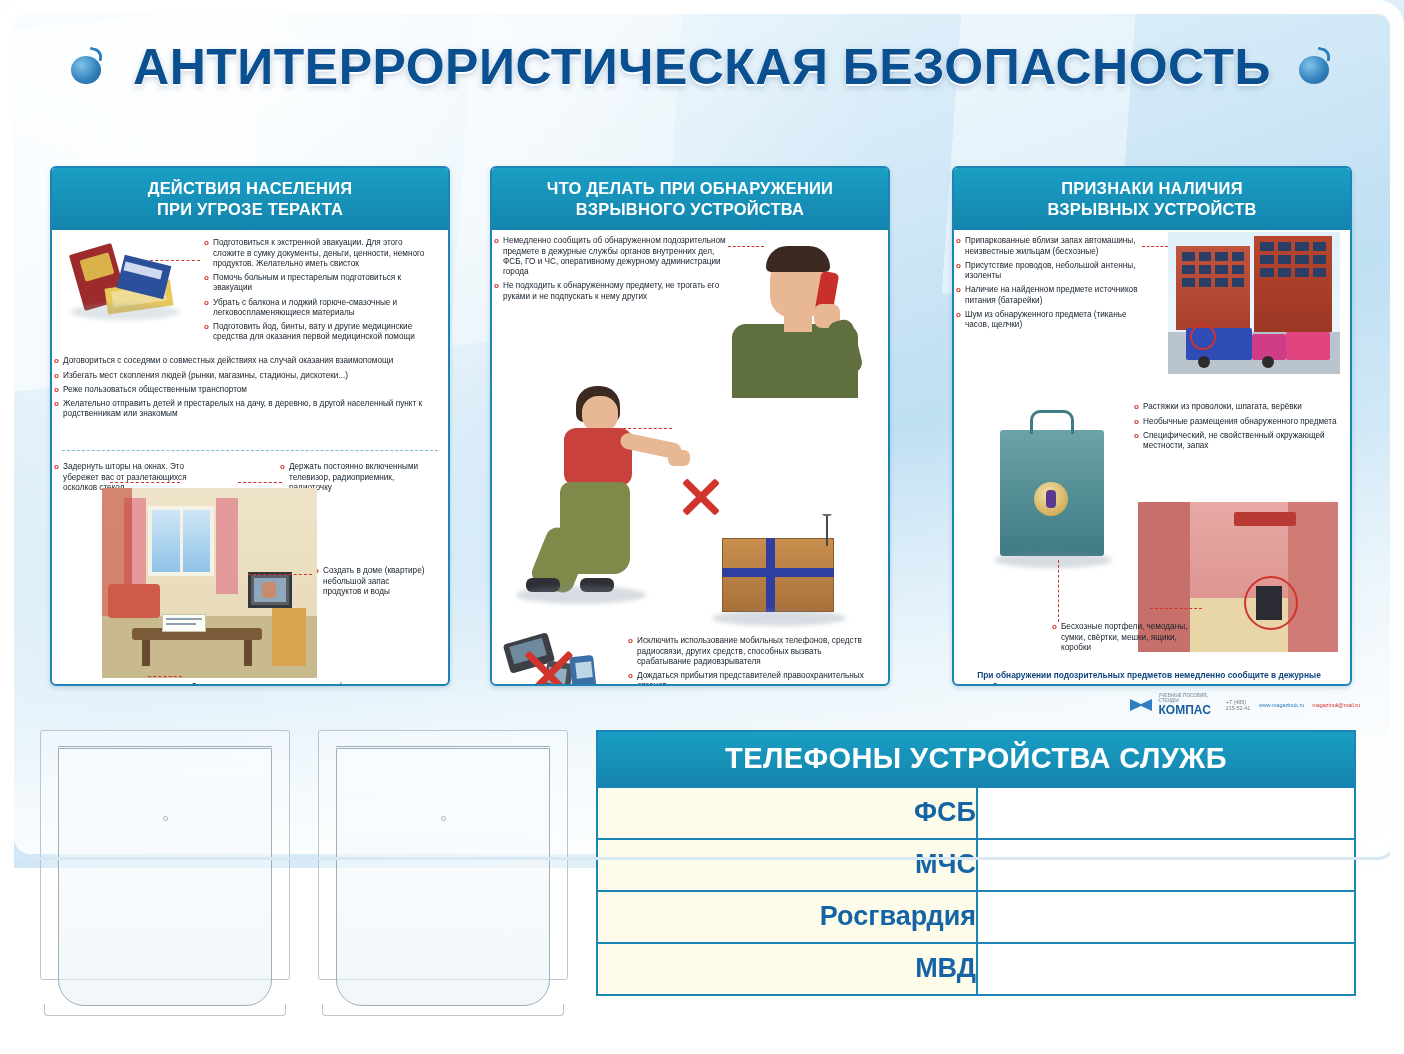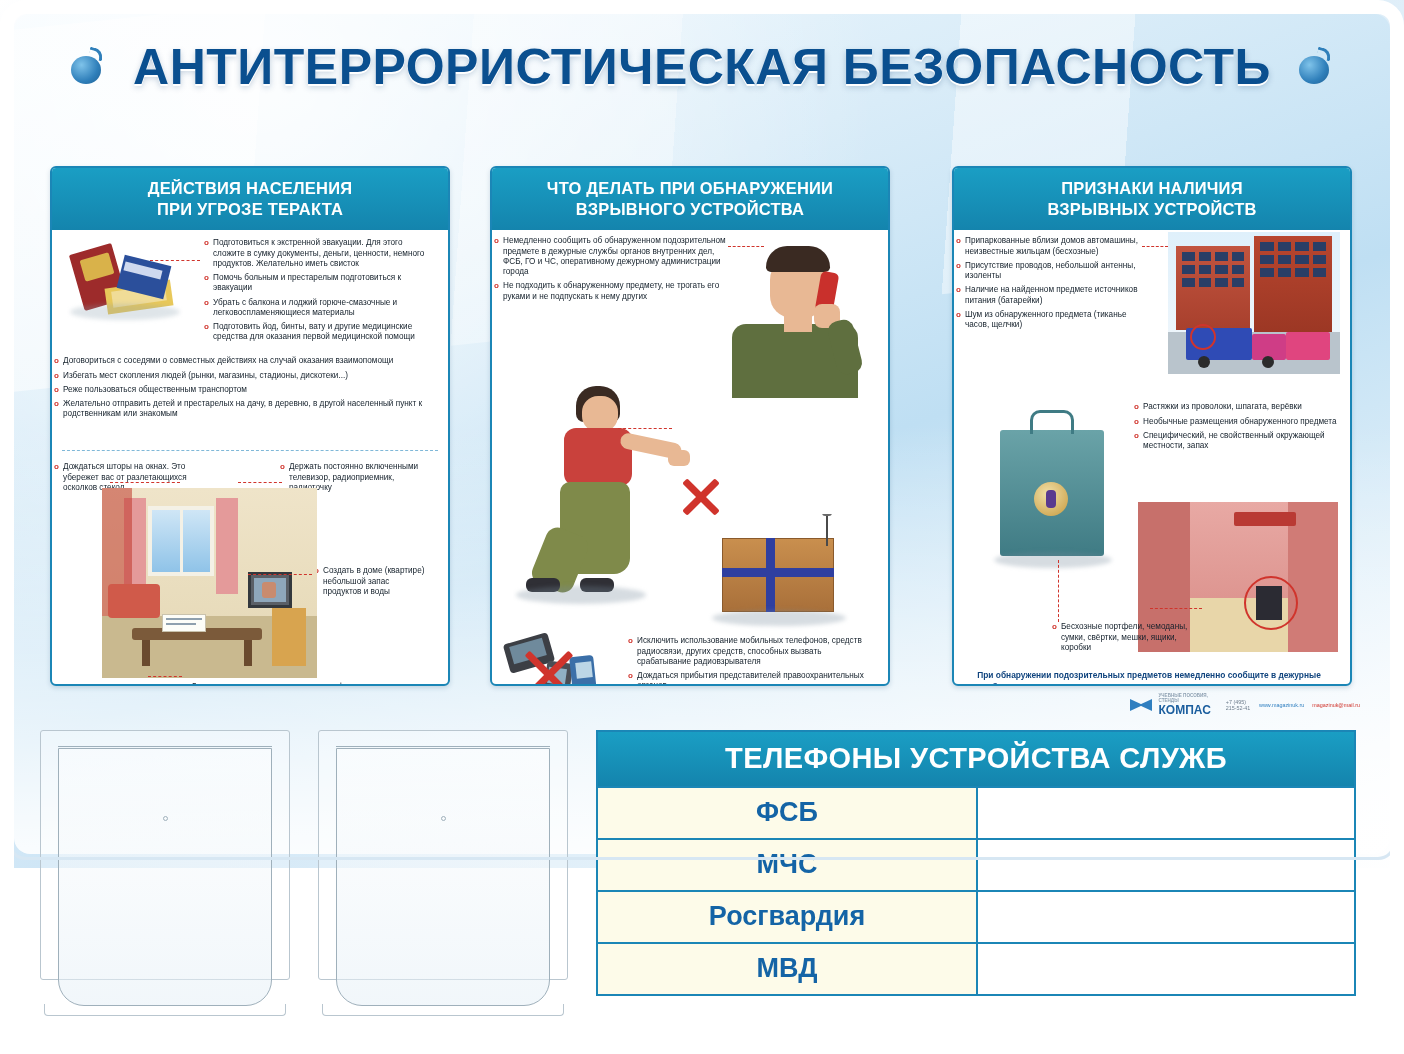--- a/index.html
+++ b/index.html
@@ -226,21 +226,21 @@
   .phones-head {
     background:linear-gradient(180deg,#1a9ec4,#1484ad);
     border:2px solid #1b86b6;
     color:#fff; font-weight:bold; font-size:29px; text-align:center;
     padding:10px 0 11px;
     letter-spacing:.4px;
   }
   .phones-row { display:flex; border:2px solid #1b86b6; border-top:none; }
   .phones-cell-l {
     width:380px; background:#fdfbe9; color:#1464a6; font-weight:bold;
-    font-size:27px; text-align:center; padding:9px 0 10px;
+    font-size:27px; text-align:right; padding:9px 0 10px;
     border-right:2px solid #1b86b6;
   }
   .phones-cell-r { flex:1; background:#ffffff; }
 </style>
 </head>
 <body>
 
 <div class="board">
   <div class="bg-art"></div>
 
@@ -283,21 +283,21 @@
       <ul class="bullet-list txt-block" style="left:2px; top:126px; width:372px;">
         <li>Договориться с соседями о совместных действиях на случай оказания взаимопомощи</li>
         <li>Избегать мест скопления людей (рынки, магазины, стадионы, дискотеки...)</li>
         <li>Реже пользоваться общественным транспортом</li>
         <li>Желательно отправить детей и престарелых на дачу, в деревню, в другой населенный пункт к родственникам или знакомым</li>
       </ul>
 
       <div class="divider-dash" style="top:220px;"></div>
 
       <ul class="bullet-list txt-block" style="left:2px; top:232px; width:150px;">
-        <li>Дождаться шторы на окнах. Это убережет вас от разлетающихся осколков стекол</li>
+        <li>Задернуть шторы на окнах. Это убережет вас от разлетающихся осколков стекол</li>
       </ul>
       <ul class="bullet-list txt-block" style="left:228px; top:232px; width:146px;">
         <li>Держать постоянно включенными телевизор, радиоприемник, радиоточку</li>
       </ul>
       <ul class="bullet-list txt-block" style="left:262px; top:336px; width:112px;">
         <li>Создать в доме (квартире) небольшой запас продуктов и воды</li>
       </ul>
       <ul class="bullet-list txt-block" style="left:130px; top:452px; width:244px;">
         <li>Держать на видном месте список телефонов для передачи экстренной информации в правоохранительные органы</li>
       </ul>
@@ -399,21 +399,21 @@
   </div>
 
   <div class="panel" id="panel3">
     <div class="panel-head">
       <div>ПРИЗНАКИ НАЛИЧИЯ</div>
       <div>ВЗРЫВНЫХ УСТРОЙСТВ</div>
     </div>
     <div class="panel-body">
 
       <ul class="bullet-list txt-block" style="left:2px; top:6px; width:186px;">
-        <li>Припаркованные вблизи домов автомашины, неизвестные жильцам (бесхозные)</li>
+        <li>Припаркованные вблизи запах автомашины, неизвестные жильцам (бесхозные)</li>
         <li>Присутствие проводов, небольшой антенны, изоленты</li>
         <li>Наличие на найденном предмете источников питания (батарейки)</li>
         <li>Шум из обнаруженного предмета (тиканье часов, щелчки)</li>
       </ul>
 
       <div class="ill" style="left:214px; top:2px; width:172px; height:142px;">
         <div style="position:absolute;inset:0;background:linear-gradient(180deg,#dff0fb,#f3f8fc);"></div>
         <div class="building" style="position:absolute;left:8px;top:14px;width:74px;height:84px;">
           <div class="win-grid">
               <i></i>

